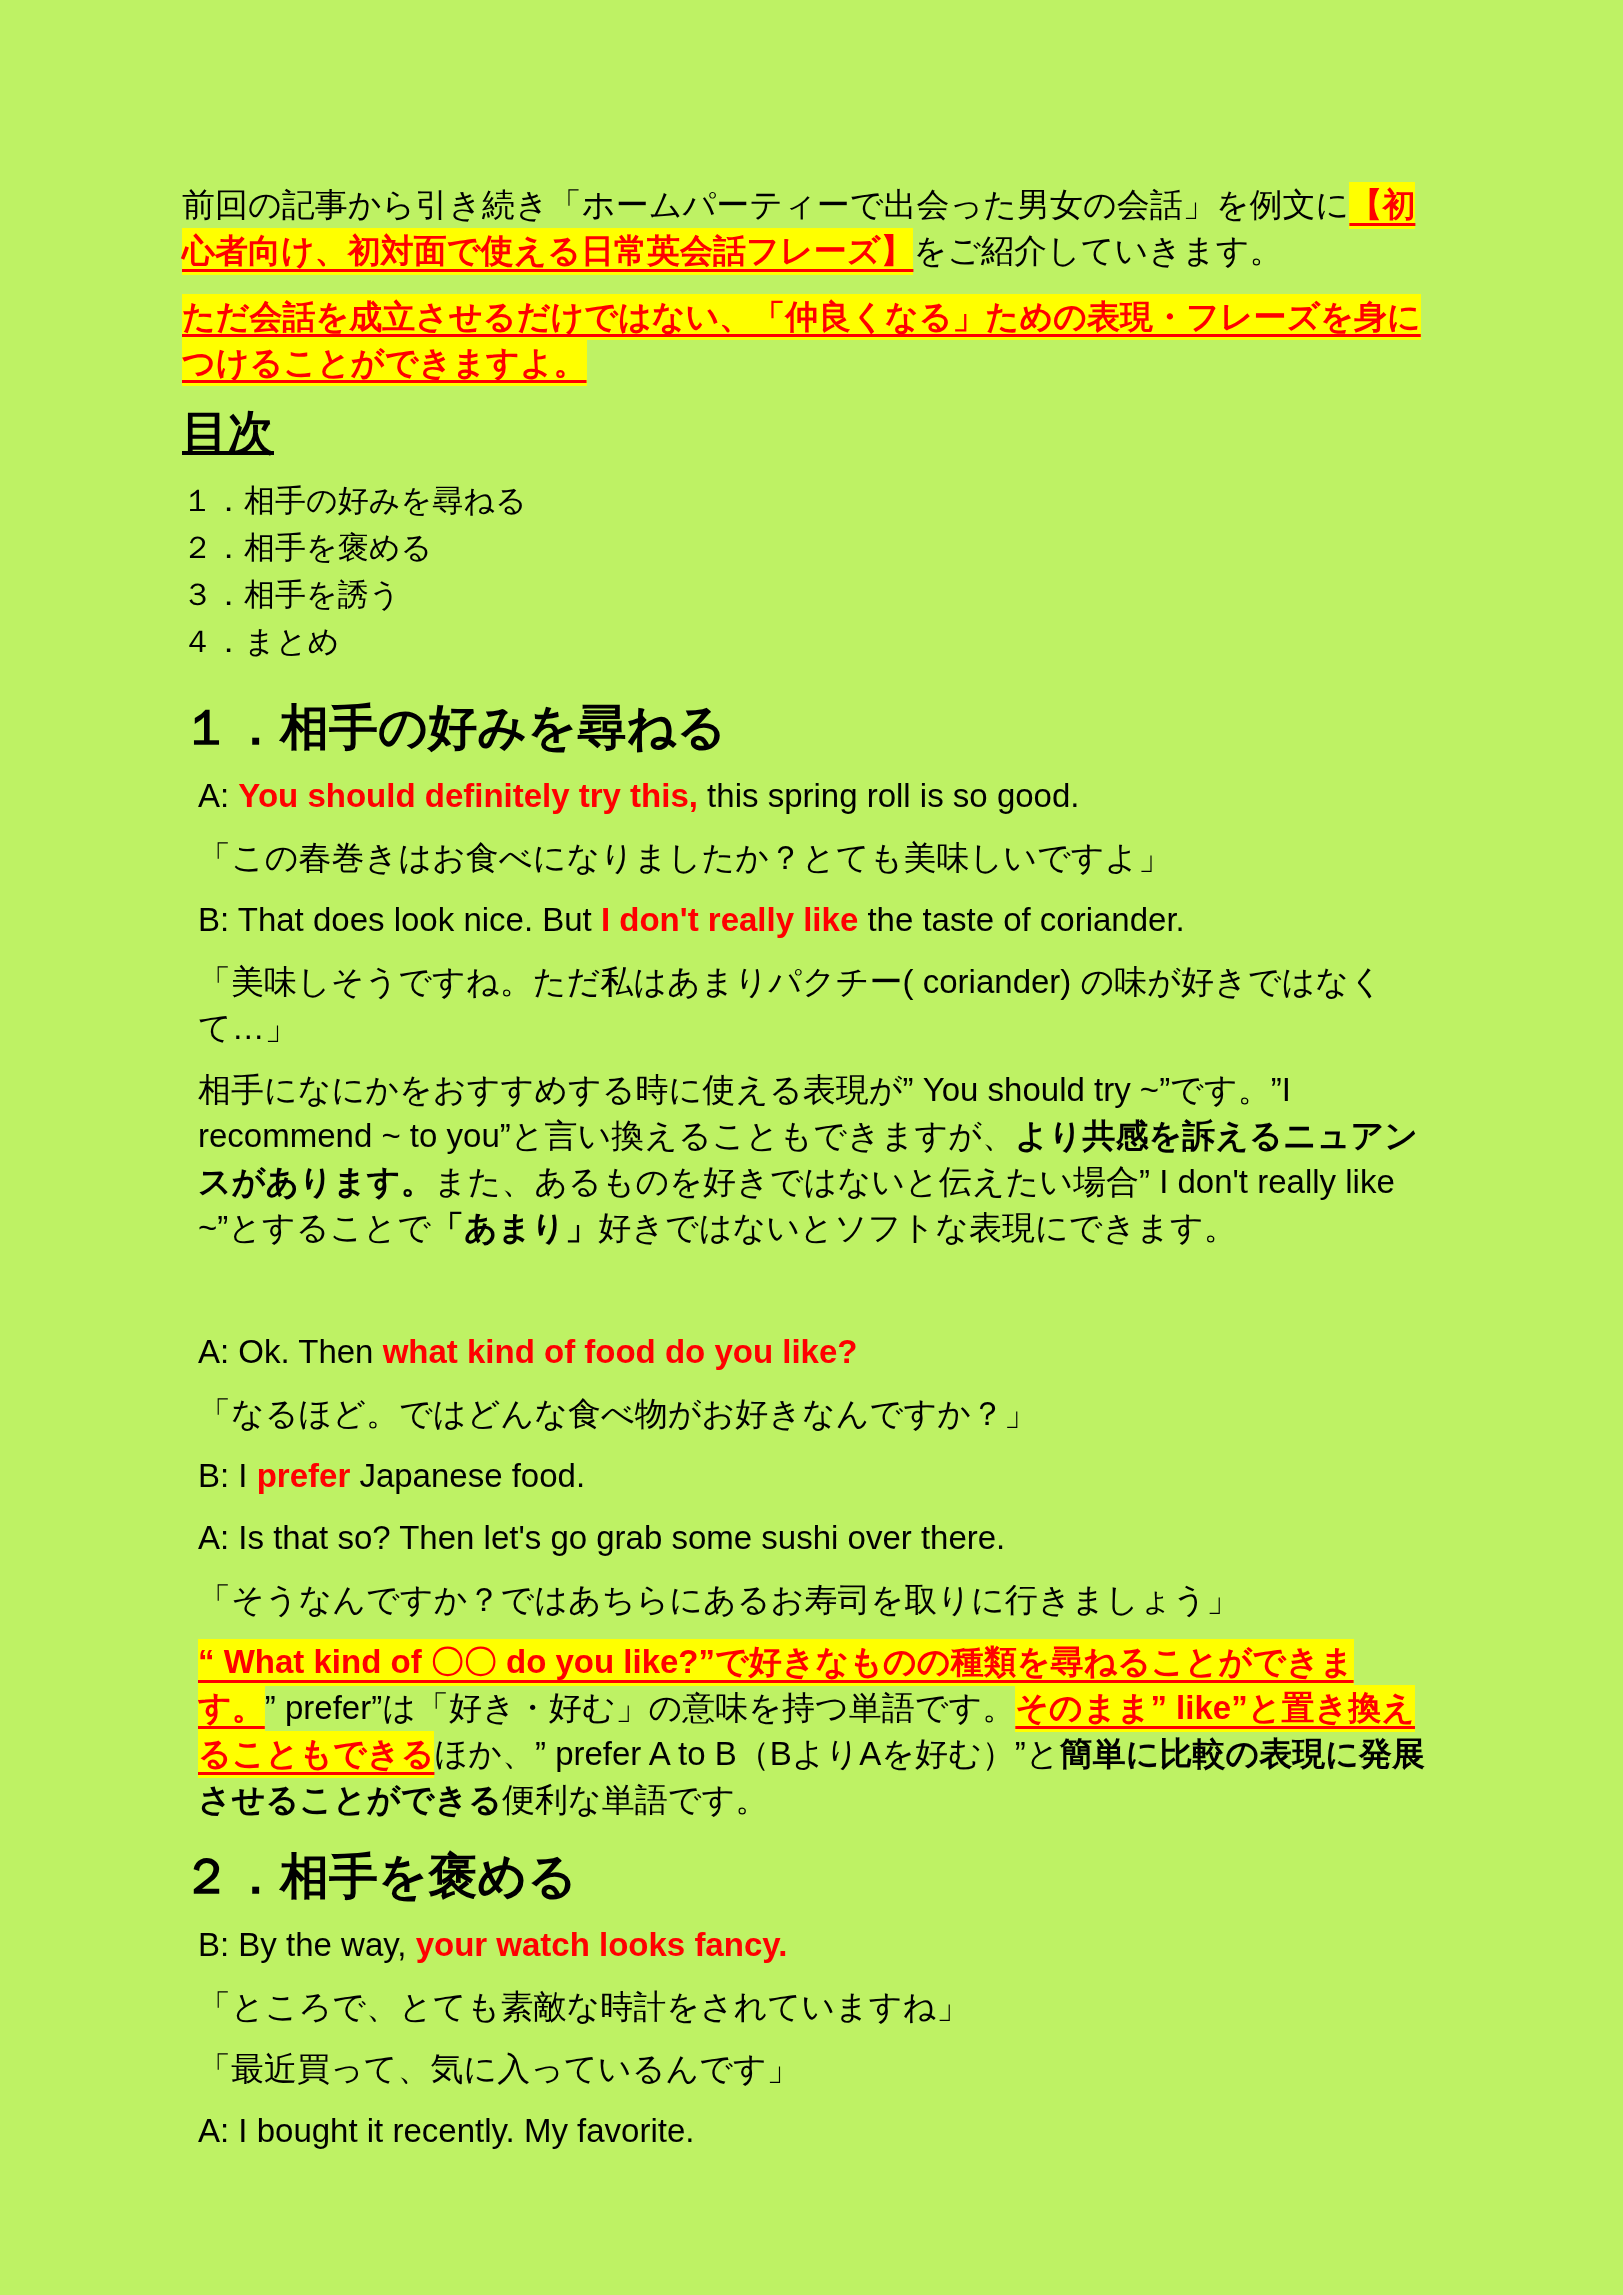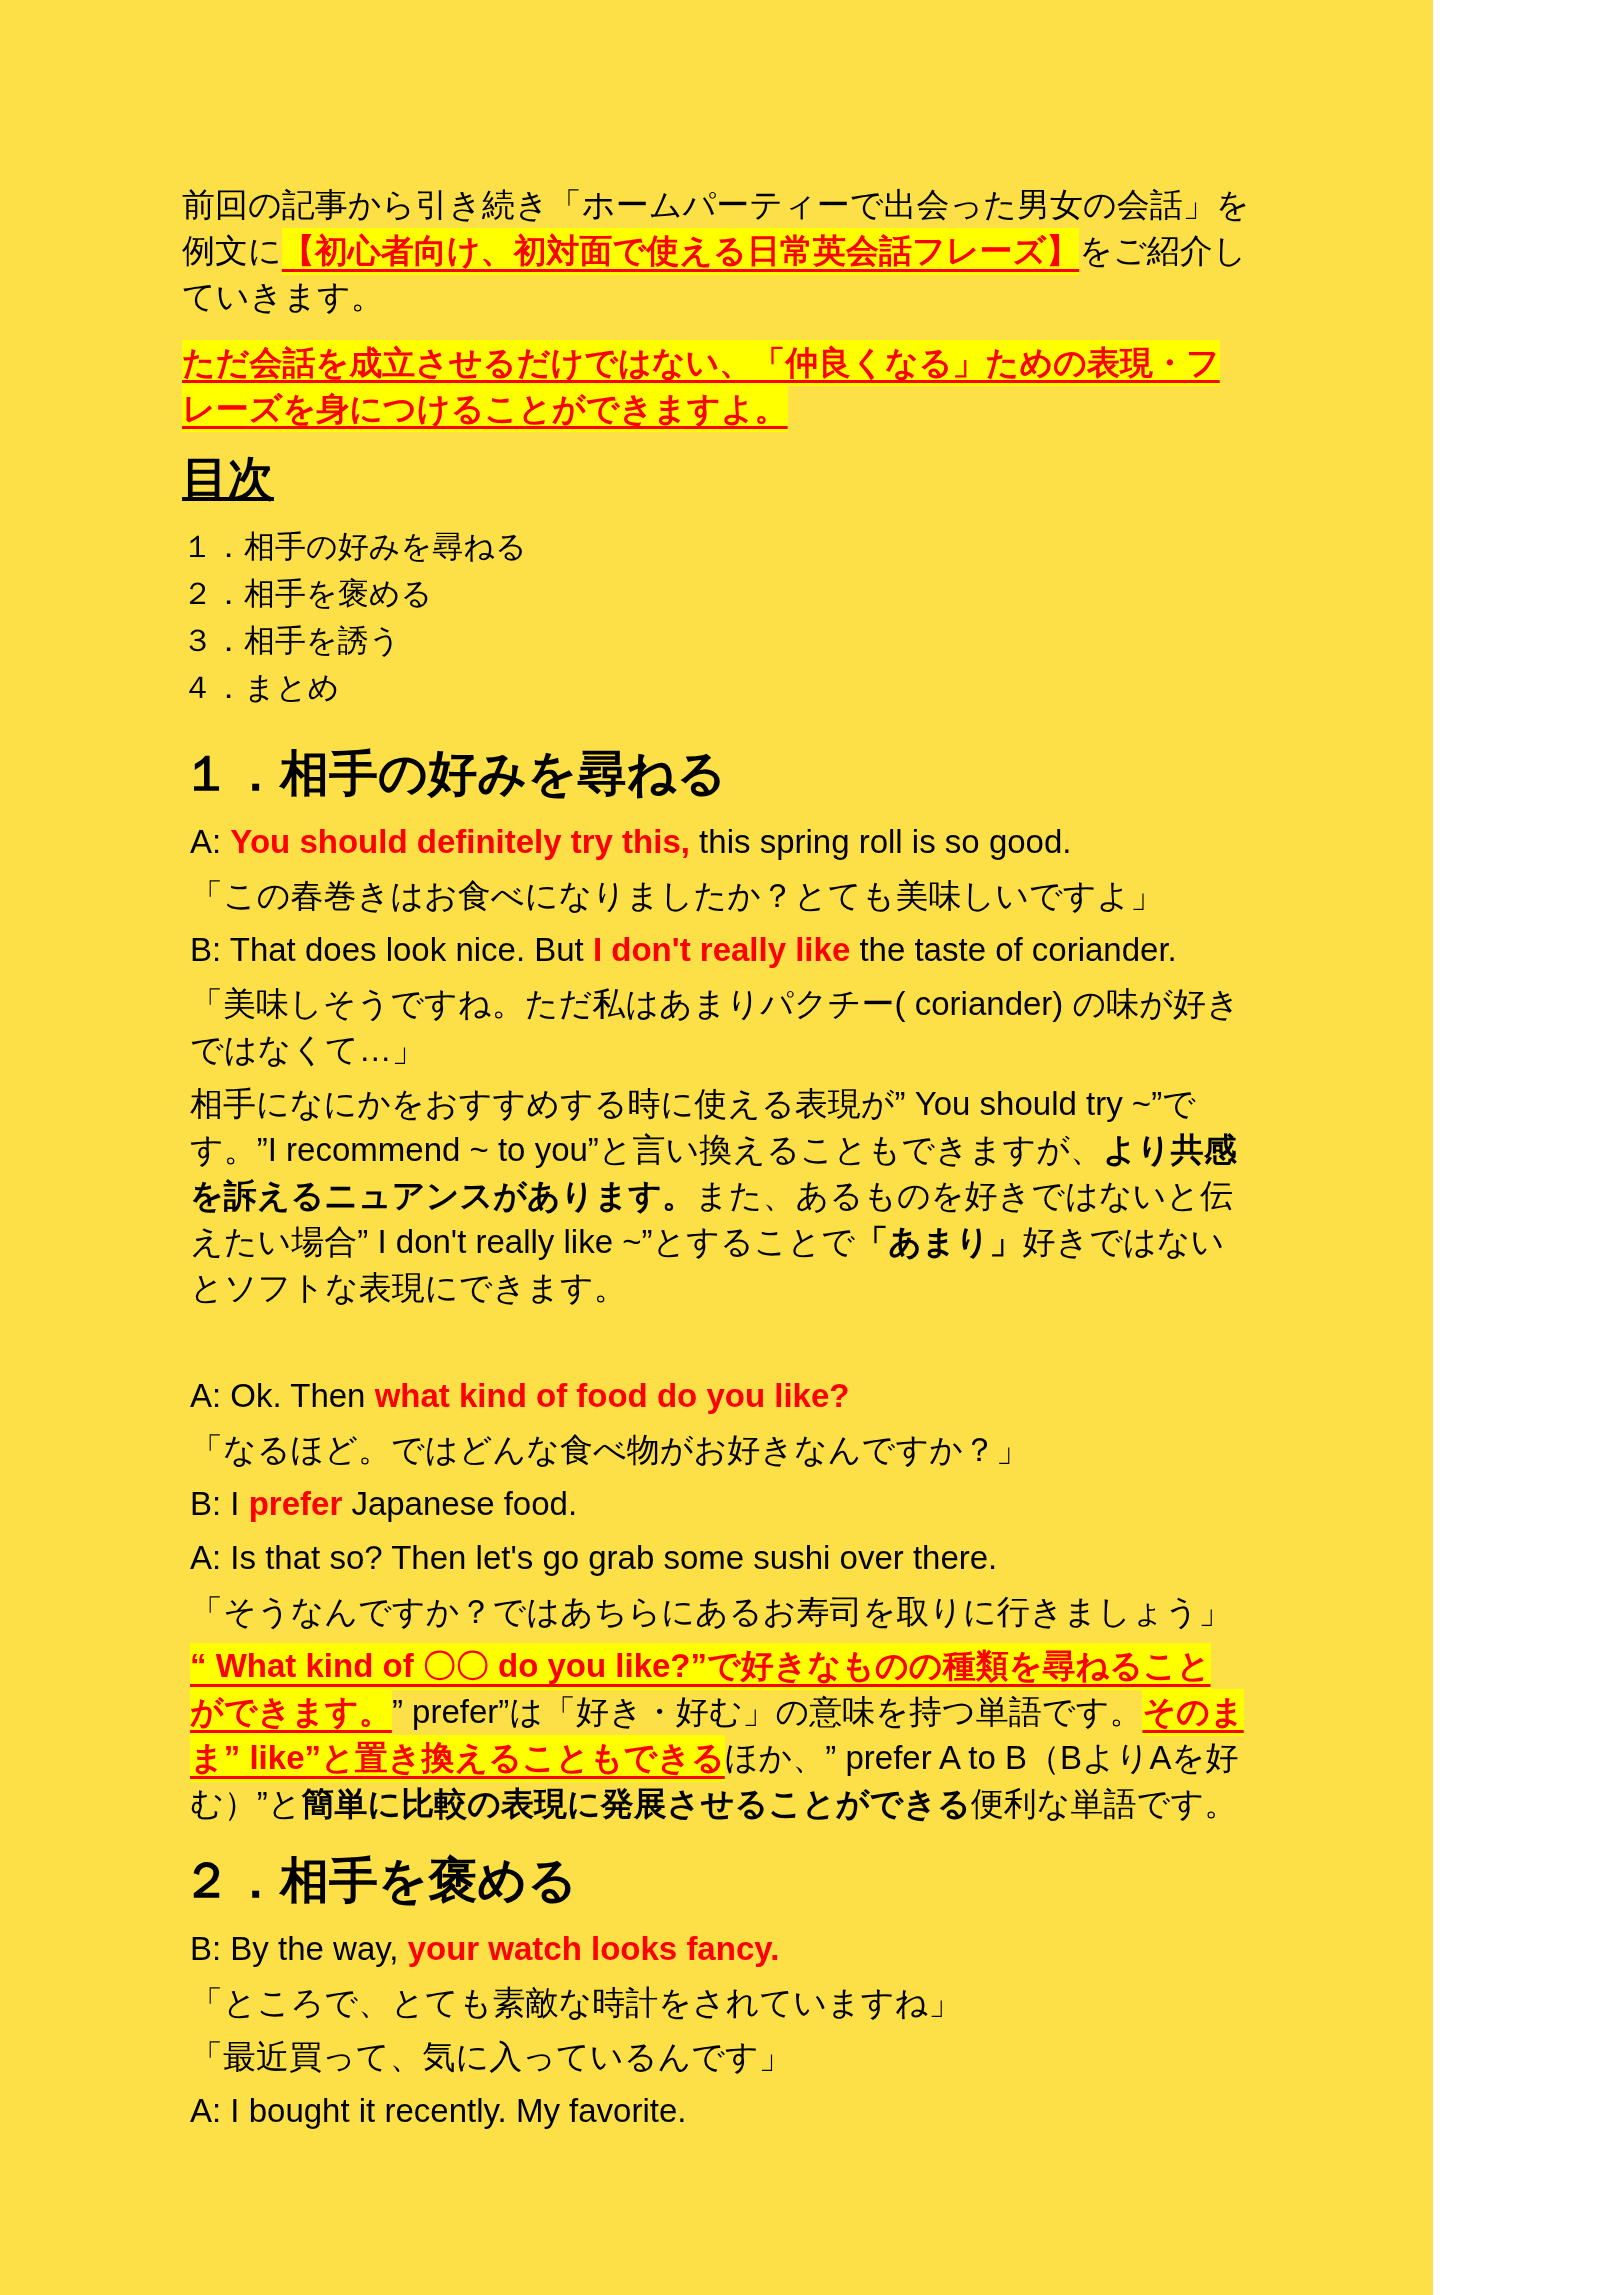--- a/index.html
+++ b/index.html
@@ -4,30 +4,30 @@
 <style>
   :root{
     --red:#ff0000;
     --yellow:#ffff00;
     --black:#000000;
   }
   html,body{margin:0;padding:0;background:#ffffff;}
   body{width:1623px;height:2295px;overflow:hidden;}
   .page{
     box-sizing:border-box;
-    width:1433px;
+    width:1623px;
     min-height:2295px;
     padding:182px 181px 30px 182px;
     font-family:"Liberation Sans","DejaVu Sans",sans-serif;
     font-size:33px;
     line-height:46px;
     color:var(--black);
-    background:#fde047;
+    background:#bef264;
   }
-  .para{margin:8px;}
+  .para{margin:16px;}
   .intro .para{margin:0 0 19.3px 0;}
   .toc-heading{
     font-size:46px;
     line-height:54px;
     font-weight:bold;
     margin:1px 0 18px 0;
     text-decoration:underline;
   }
   .toc-list{
     list-style:none;

